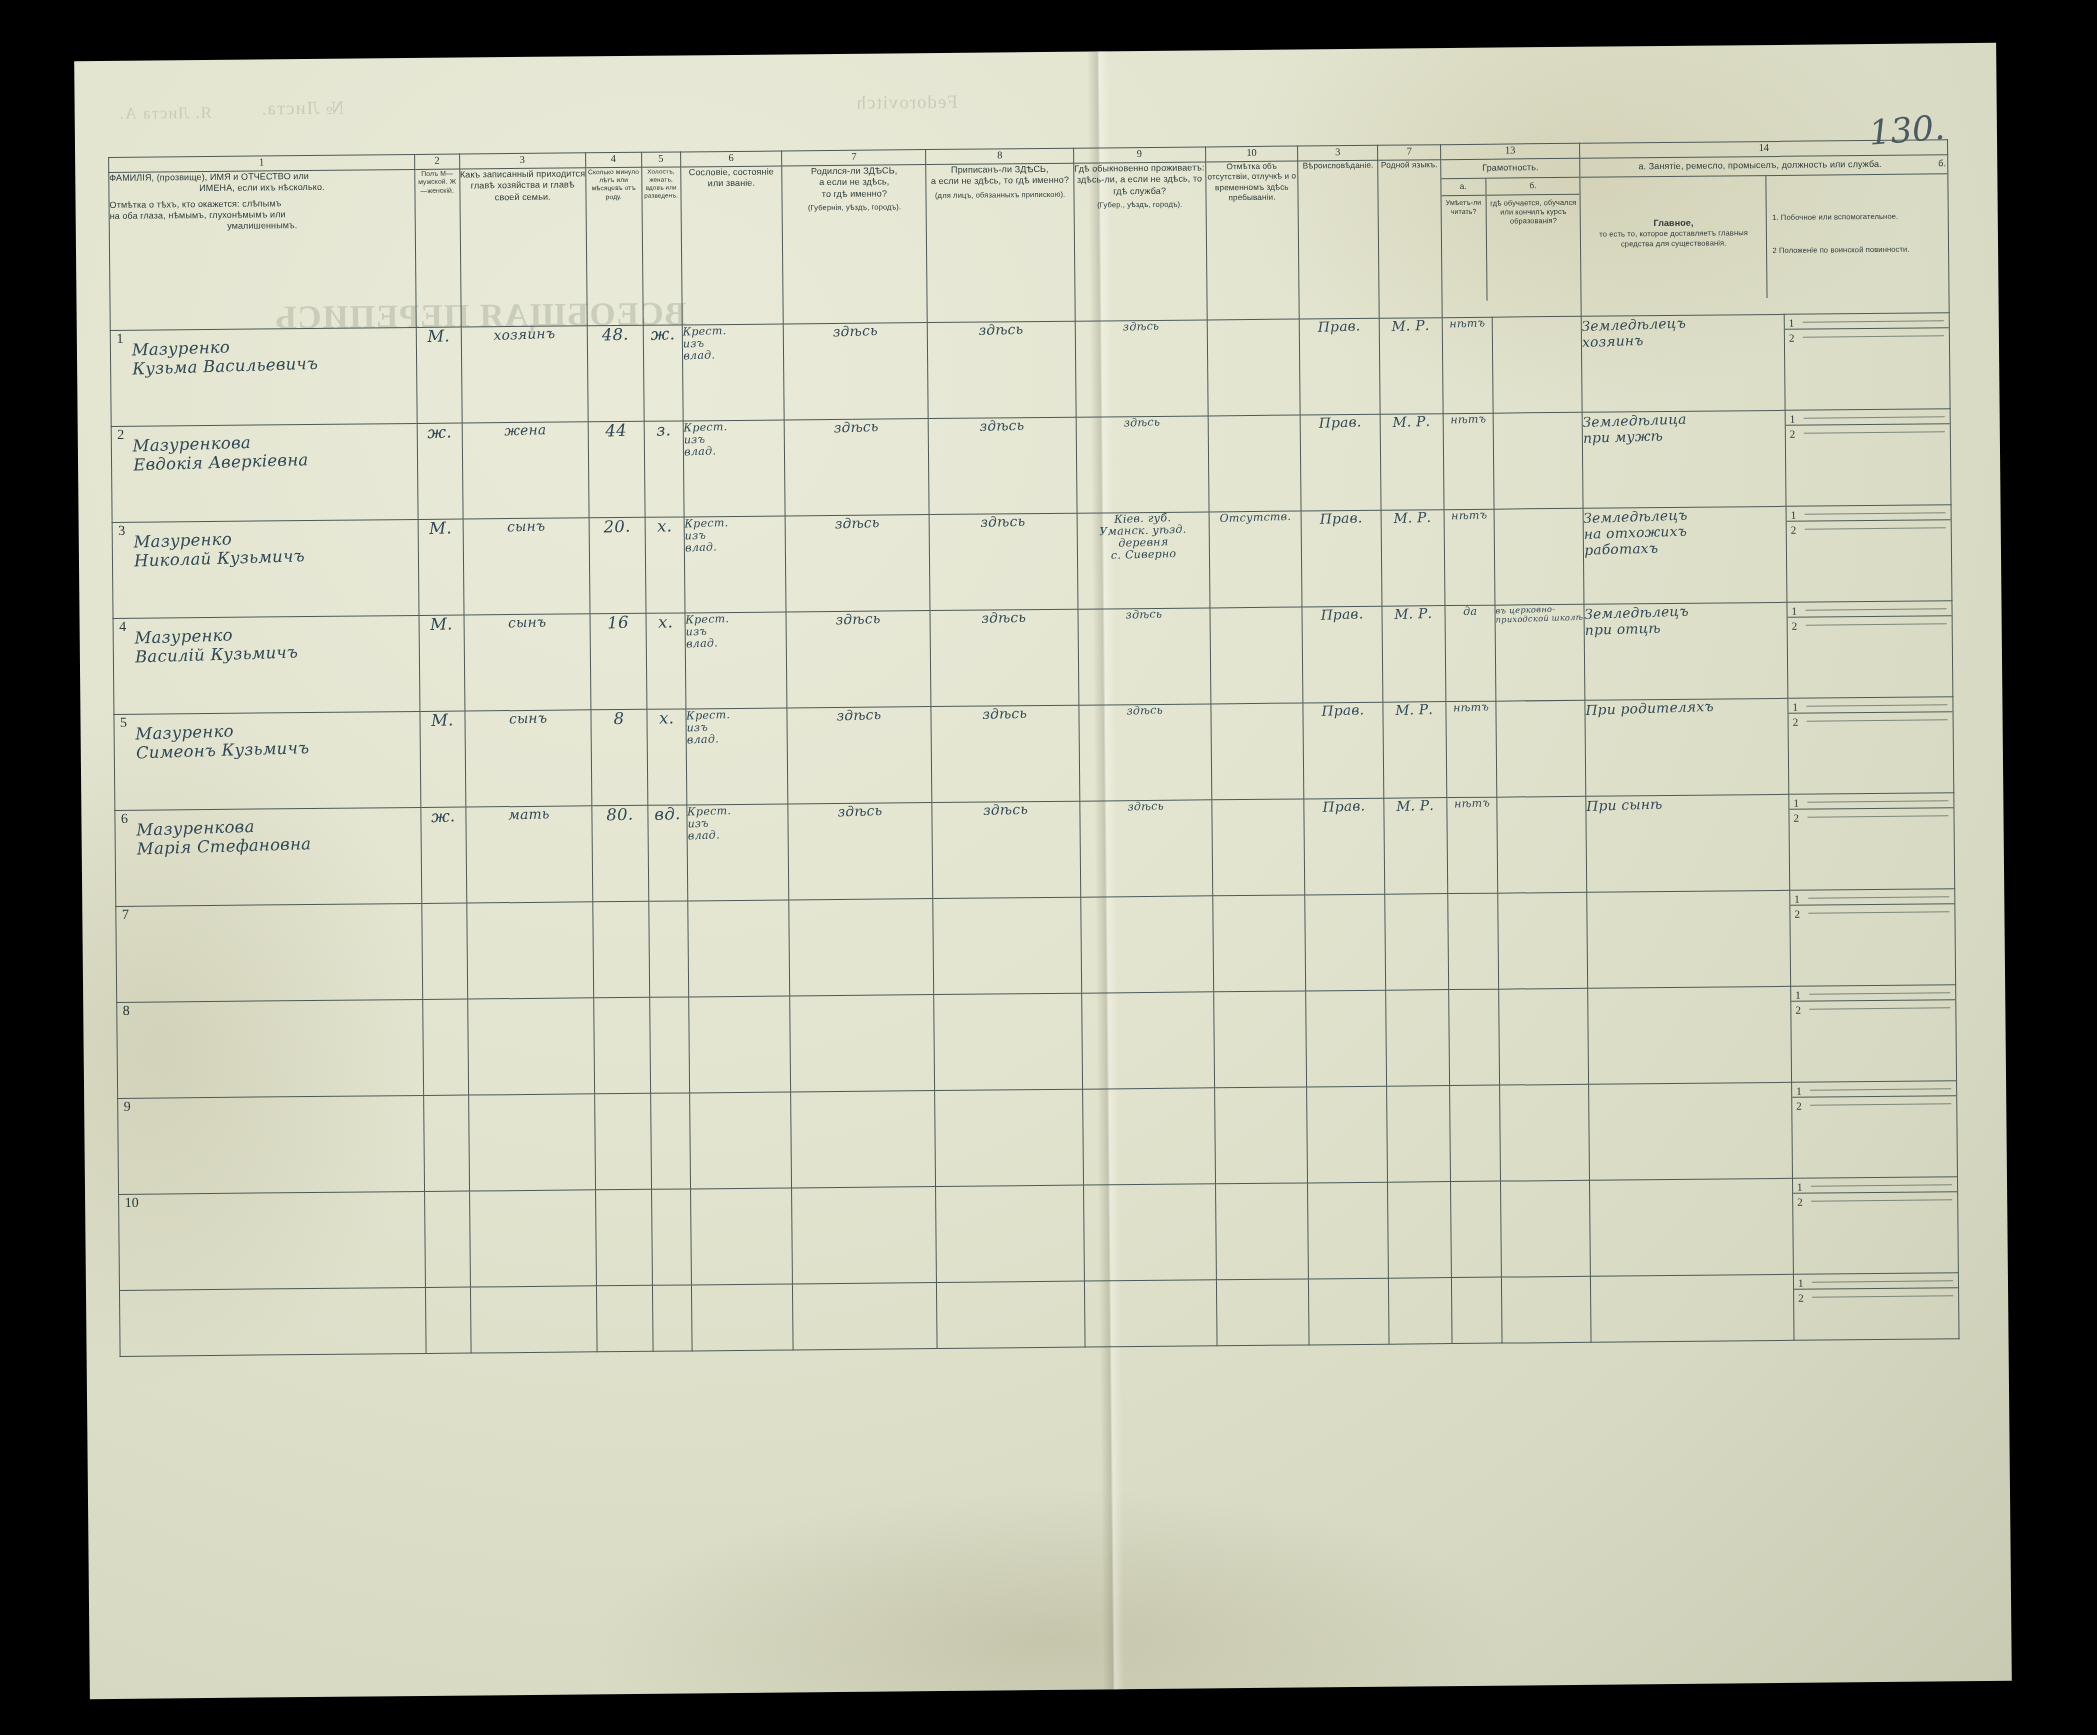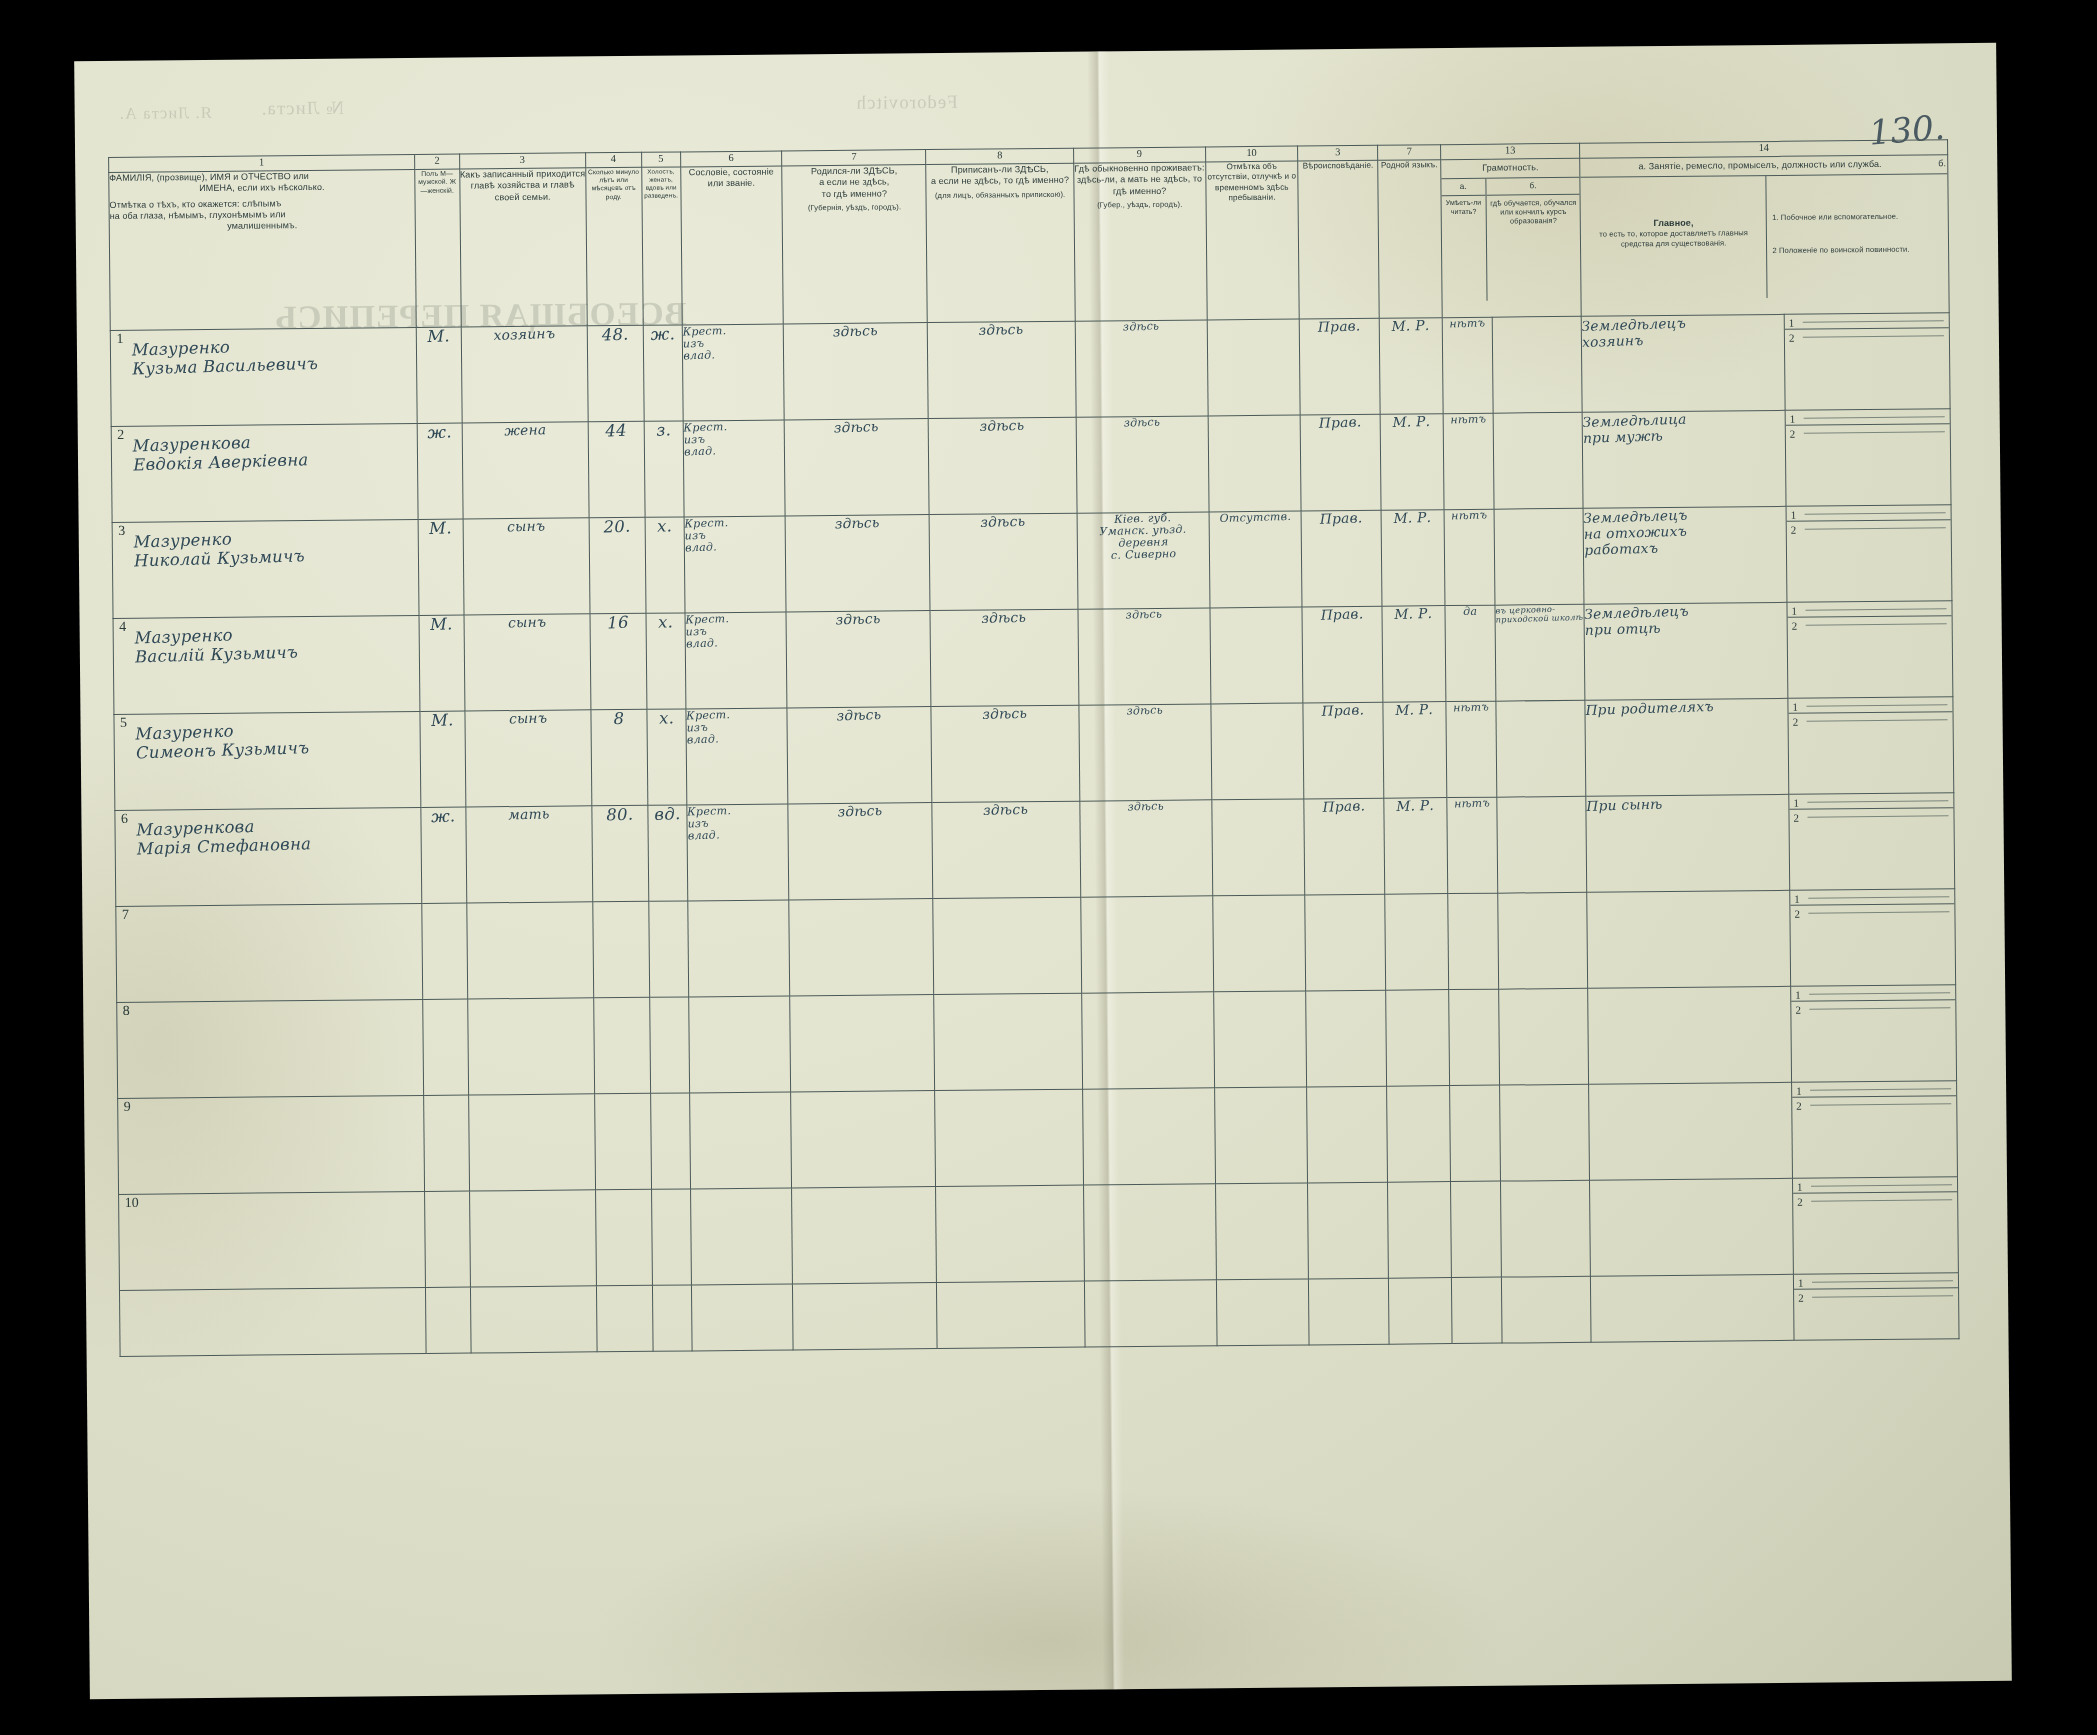--- a/index.html
+++ b/index.html
@@ -145,21 +145,21 @@
         <div>то гдѣ именно?</div>
         <div class="sm" style="margin-top:3.3px">(Губернія, уѣздъ, городъ).</div>
       </td>
       <td class="hd">
         <div>Приписанъ-ли ЗДѢСЬ,</div>
         <div>а если не здѣсь, то гдѣ именно?</div>
         <div class="sm" style="margin-top:3.3px">(для лицъ, обязанныхъ припискою).</div>
       </td>
       <td class="hd">
         <div>Гдѣ обыкновенно проживаетъ:</div>
-        <div>здѣсь-ли, а мать не здѣсь, то гдѣ именно?</div>
+        <div>здѣсь-ли, а если не здѣсь, то гдѣ служба?</div>
         <div class="sm" style="margin-top:3.3px">(Губер., уѣздъ, городъ).</div>
       </td>
       <td class="hd" style="font-size:8.2px">Отмѣтка объ отсутствіи, отлучкѣ и о временномъ здѣсь пребываніи.</td>
       <td class="hd" style="font-size:8.2px">Вѣроисповѣданіе.</td>
       <td class="hd" style="font-size:8.2px">Родной языкъ.</td>
       <td colspan="2" style="padding:0">
         <div class="hd" style="border-bottom:0.9px solid #4b5a58;padding:3.3px 1.1px">Грамотность.</div>
         <div style="display:flex;height:122px">
           <div style="width:44px;border-right:0.9px solid #4b5a58;">
             <div class="hd" style="border-bottom:0.9px solid #4b5a58;font-size:8.2px">а.</div>

